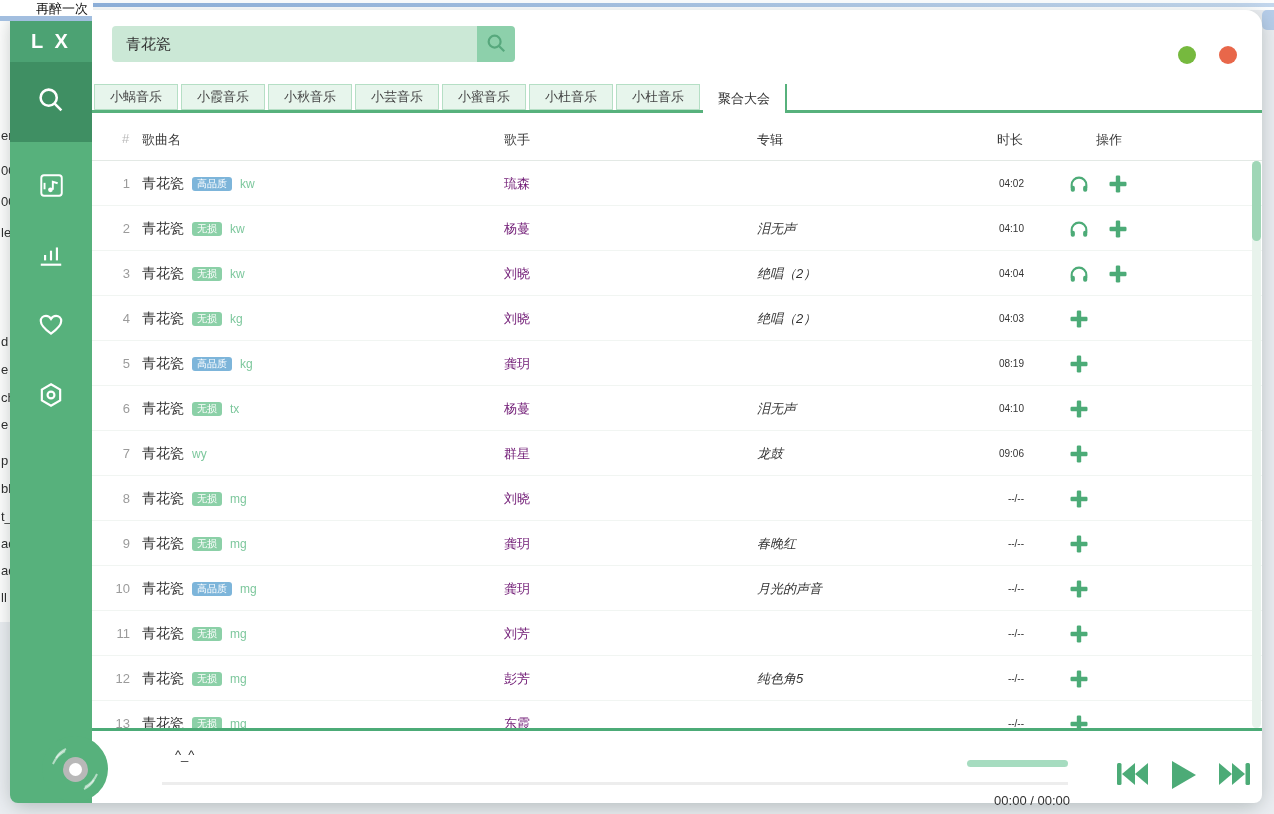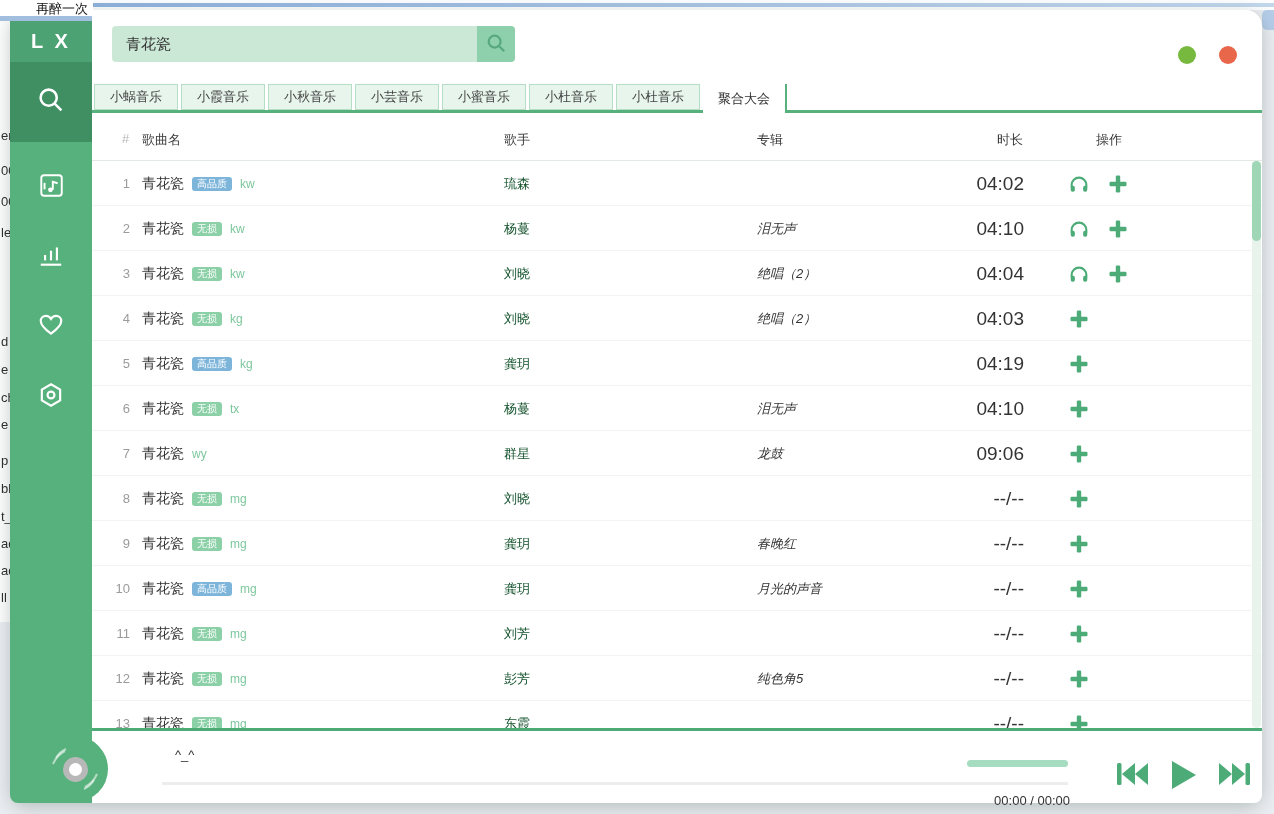--- a/index.html
+++ b/index.html
@@ -60,23 +60,23 @@
   .th-artist{ left:412px; }
   .th-album { left:665px; }
   .th-dur   { left:905px; }
   .th-op    { left:991px;margin-left:13px; }
 
   .tbody { position:absolute; left:82px; top:151px; width:1170px; height:567px; overflow:hidden; }
   .trow { position:relative; width:100%; height:45px; border-bottom:1px solid #f1f5f2; cursor:default; }
   .trow .cell { position:absolute; top:0; height:45px; display:flex; align-items:center; }
   .c-idx   { left:0; width:38px; justify-content:flex-end; font-size:13px; color:#9b9b9b; }
   .c-name  { left:50px; }
-  .c-artist{ left:412px; font-size:13px; color:#14532d; }
+  .c-artist{ left:412px; font-size:13px; color:#701a75; }
   .c-album { left:665px; font-size:13px; color:#333;font-style:italic; }
-  .c-dur   { left:860px; width:72px; justify-content:flex-end; font-size:19px; color:#333; }
+  .c-dur   { left:860px; width:72px; justify-content:flex-end; font-size:10px; color:#333; }
   .c-op    { left:975px; gap:15px; }
   .song-title { font-size:14px; color:#333; }
   .q-badge { font-size:10px; color:#fff; padding:2px 5px; border-radius:3px; margin-left:8px; line-height:1; }
   .src-tag { font-size:12px; margin-left:8px; color:#7cc79c; }
   .op-btn { width:24px; height:24px; display:flex; align-items:center; justify-content:center; cursor:pointer; }
 
   
   .scroll-track { position:absolute; left:1242px; top:151px; width:9px; height:567px; background:#e8f3ec; border-radius:5px; }
   .scroll-thumb { position:absolute; left:0; top:0; width:9px; height:80px; background:#9fd6b6; border-radius:5px; cursor:pointer; }
 
@@ -300,21 +300,21 @@
       </div>
       <div class="trow">
         <div class="cell c-idx">5</div>
         <div class="cell c-name">
           <span class="song-title">青花瓷</span>
           <span class="q-badge" style="background:#7db5da">高品质</span>
           <span class="src-tag">kg</span>
         </div>
         <div class="cell c-artist">龚玥</div>
         <div class="cell c-album"></div>
-        <div class="cell c-dur">04:19</div>
+        <div class="cell c-dur">08:19</div>
         <div class="cell c-op">
           <span class="op-btn">
             <svg width="20" height="20" viewBox="0 0 20 20" fill="#4cab77">
               <rect x="7.8" y="1.5" width="4.4" height="17" rx="1.2"></rect>
               <rect x="1.5" y="7.8" width="17" height="4.4" rx="1.2"></rect>
             </svg>
           </span>
         </div>
       </div>
       <div class="trow">

